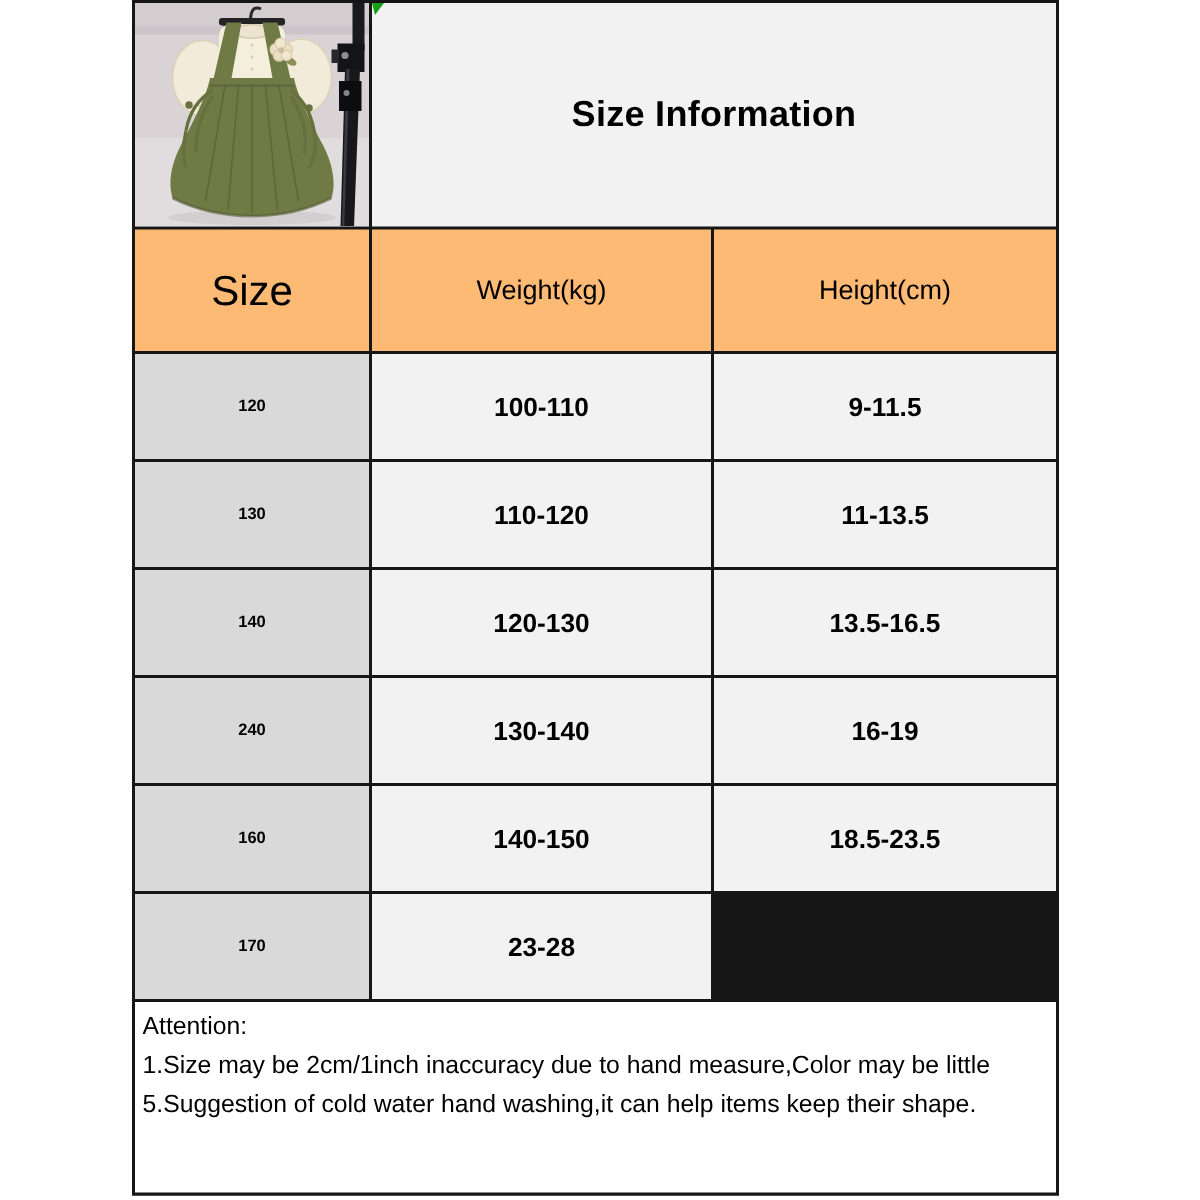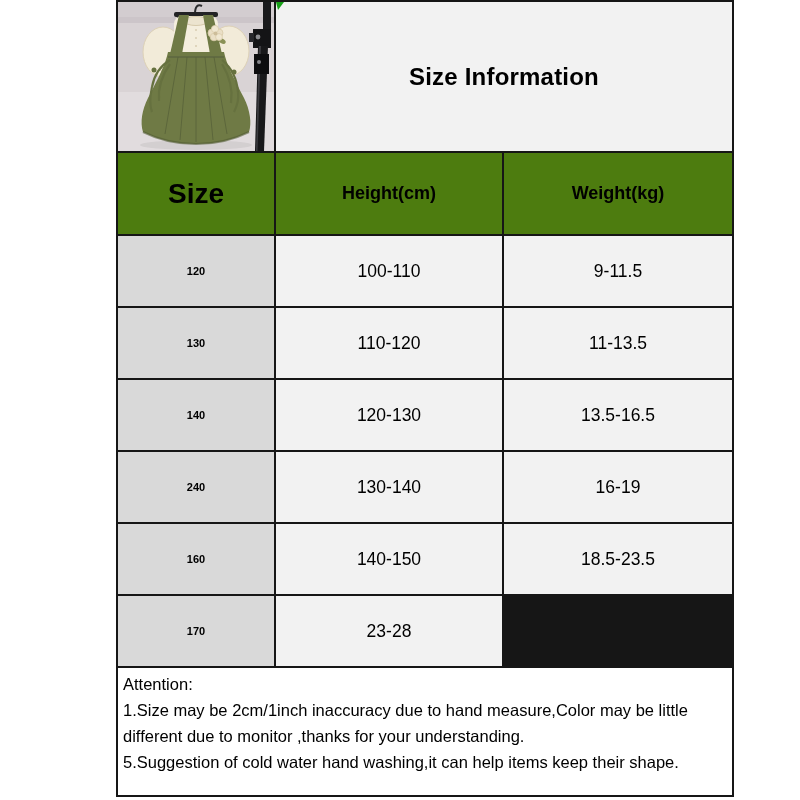--- a/index.html
+++ b/index.html
@@ -3,41 +3,41 @@
 <meta charset="utf-8">
 <style>
   html,body{margin:0;padding:0;}
   body{
     width:800px;height:800px;background:#ffffff;
     font-family:"Liberation Sans",sans-serif;color:#000;
     position:relative;overflow:hidden;
   }
   .sheet{
     box-sizing:border-box;
-    margin:0 0 0 116px;
+    margin:0 0 0 88px;
     width:618px;height:797px;
     display:grid;
     grid-template-columns:156px 226px 228px;
     grid-template-rows:149px 81px repeat(6,70px) 127px;
     gap:2px;
     background:#161616;
     border:2px solid #161616;
   }
   .cell{display:flex;align-items:center;justify-content:center;text-align:center;}
   .photo-cell{background:#dcd6d8;padding:0;overflow:hidden;position:relative;}
   .photo-cell svg{display:block;width:100%;height:100%;}
   .title-cell{
     grid-column:2/4;background:#f2f2f2;position:relative;
     font-weight:bold;font-size:24px;letter-spacing:0.2px;
   }
   .green-flag{position:absolute;left:0;top:0;}
-  .head-cell{background:#4d7c0f;font-weight:bold;font-size:18px;}
+  .head-cell{background:#fdba74;font-weight:normal;font-size:18px;}
   .size-head{font-size:28px;}
   .size-cell{background:#d9d9d9;font-weight:bold;font-size:11px;}
-  .data-cell{background:#f2f2f2;font-weight:normal;font-size:17.5px;}
+  .data-cell{background:#f2f2f2;font-weight:bold;font-size:17.5px;}
   .attention-cell{
     grid-column:1/4;background:#ffffff;
     display:block;padding:3px 5px;box-sizing:border-box;
     font-size:16.5px;line-height:26px;text-align:left;
   }
   .attention-line{white-space:nowrap;overflow:hidden;}
 </style>
 </head>
 <body>
 
@@ -122,22 +122,22 @@
   </div>
 
   <div class="cell title-cell">
     <svg class="green-flag" width="9" height="9" viewBox="0 0 9 9" aria-hidden="true">
       <polygon points="0,0 8,0 2,8" fill="#16a016"></polygon>
     </svg>
     <span>Size Information</span>
   </div>
 
   <div class="cell head-cell size-head">Size</div>
+  <div class="cell head-cell">Weight(kg)</div>
   <div class="cell head-cell">Height(cm)</div>
-  <div class="cell head-cell">Weight(kg)</div>
 
   <div class="cell size-cell">120</div>
   <div class="cell data-cell">100-110</div>
   <div class="cell data-cell">9-11.5</div>
 
   <div class="cell size-cell">130</div>
   <div class="cell data-cell">110-120</div>
   <div class="cell data-cell">11-13.5</div>
 
   <div class="cell size-cell">140</div>
@@ -151,17 +151,16 @@
   <div class="cell size-cell">160</div>
   <div class="cell data-cell">140-150</div>
   <div class="cell data-cell">18.5-23.5</div>
 
   <div class="cell size-cell">170</div>
   <div class="cell data-cell">23-28</div>
 
   <div class="attention-cell">
     <div class="attention-line">Attention:</div>
     <div class="attention-line">1.Size may be 2cm/1inch inaccuracy due to hand measure,Color may be little</div>
-    <div class="attention-line">different due to monitor ,thanks for your understanding.</div>
     <div class="attention-line">5.Suggestion of cold water hand washing,it can help items keep their shape.</div>
   </div>
 
 </div>
 
 </body></html>

